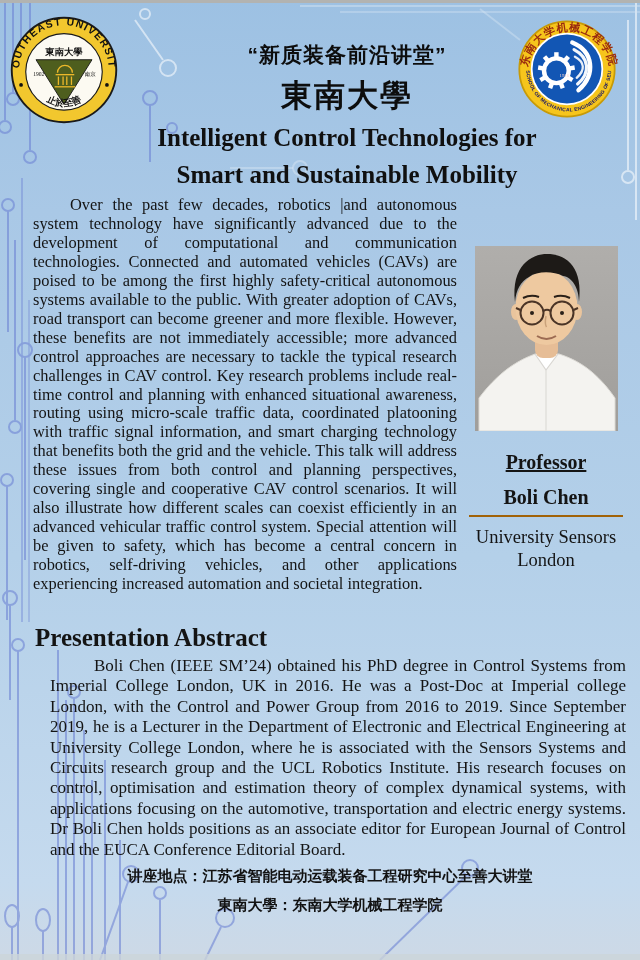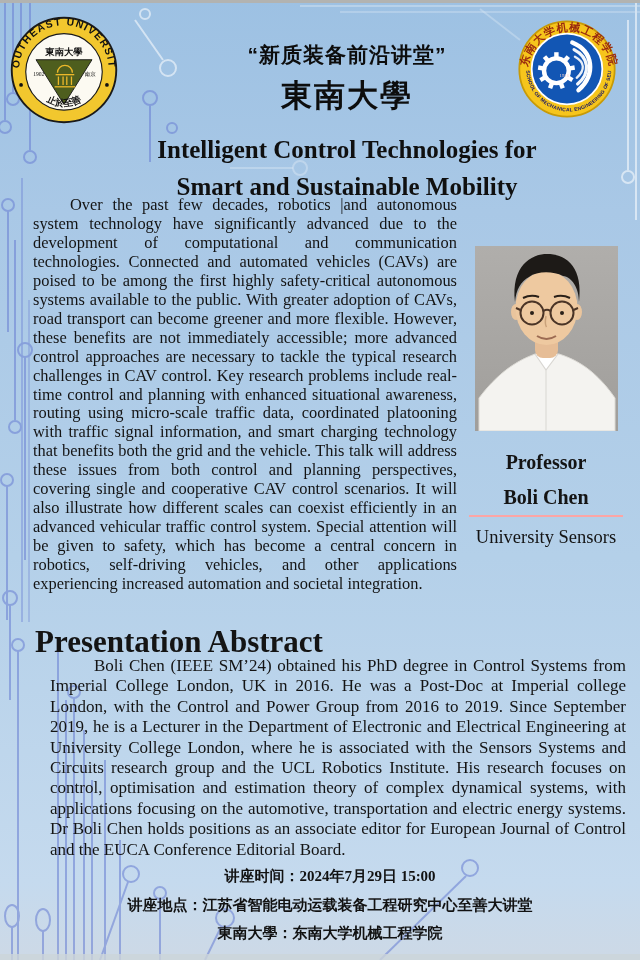--- a/index.html
+++ b/index.html
@@ -15,34 +15,34 @@
   .bottom-strip { position:absolute; bottom:0; left:0; right:0; height:6px; background:#ccd5da; opacity:.8; z-index:3; }
   .bg-circuit { position:absolute; top:0; left:0; z-index:0; }
   .content { position:absolute; top:0; left:0; width:640px; height:960px; z-index:1; }
 
   .seu-logo  { position:absolute; left:8px;  top:14px; width:112px; height:112px; }
   .mech-logo { position:absolute; left:514px; top:16px; width:106px; height:106px; }
 
   .titles { position:absolute; left:130px; top:34px; width:434px; text-align:center; }
   .title-cn-1 { font-family:"Liberation Sans", sans-serif; font-weight:700; font-size:21px; line-height:42px; letter-spacing:1px; white-space:nowrap; color:#0d0d0d; }
   .title-cn-2 { font-family:"Liberation Sans", sans-serif; font-weight:700; font-size:31px; line-height:40px; letter-spacing:2px; white-space:nowrap; color:#0d0d0d; }
-  .title-en { font-weight:700; font-size:25px; line-height:30px; white-space:nowrap; margin-top:19px; color:#101010; }
+  .title-en { font-weight:700; font-size:25px; line-height:30px; white-space:nowrap; margin-top:7px; color:#101010; }
   .title-en + .title-en { margin-top:7px; }
 
   .bio-heading { position:absolute; left:37px; top:181px; font-size:25px; font-weight:700; }
   .bio-row { position:absolute; left:33px; top:196px; width:590px; display:flex; }
   .bio-text { width:424px; text-align:justify; font-size:16.4px; line-height:18.95px; text-indent:37px; }
   .right-col { width:154px; margin-left:12px; padding-top:50px; text-align:center; }
   .photo { width:143px; height:185px; margin:0 auto; display:block; }
-  .speaker-title { font-size:20px; font-weight:700; margin-top:20px; }
-  .speaker-name-wrap { border-bottom:2px solid #fca5a5; padding-bottom:6px; margin-top:12px; }
+  .speaker-title { font-size:20px; font-weight:700; margin-top:20px;text-decoration:underline; }
+  .speaker-name-wrap { border-bottom:2px solid #a16207; padding-bottom:6px; margin-top:12px; }
   .speaker-name { font-size:20px; font-weight:700; }
   .affiliation { font-size:18.5px; line-height:23px; margin-top:9px; }
 
-  .abstract-heading { position:absolute; left:35px; top:624px; font-size:31px; font-weight:700; }
+  .abstract-heading { position:absolute; left:35px; top:624px; font-size:25px; font-weight:700; }
   .abstract-text { position:absolute; left:50px; top:656px; width:576px; text-align:justify; font-size:17px; line-height:20.4px; text-indent:44px; }
 
   .footer { position:absolute; left:20px; right:0; top:862px; text-align:center; }
   .footer-line { font-size:15px; font-weight:700; line-height:28.5px; color:#121212; }
 
   svg text { user-select:none; }
 </style>
 </head>
 <body>
 
@@ -223,28 +223,28 @@
           <path d="M71,70 Q69.5,78 71.5,81" stroke="#caa27a" stroke-width="1.5" fill="none"></path>
           <path d="M62,90 Q71.5,96 81,90" stroke="#9c6b52" stroke-width="2" fill="none"></path>
         </g>
       </svg>
       <div class="speaker-title">Professor</div>
       <div class="speaker-name-wrap">
         <div class="speaker-name">Boli Chen</div>
       </div>
       <div class="affiliation">
         <div>University Sensors</div>
+        <div>London</div>
       </div>
     </aside>
   </div>
 
   <h2 class="abstract-heading">Presentation Abstract</h2>
   <p class="abstract-text">Boli Chen (IEEE SM’24) obtained his PhD degree in Control Systems from Imperial College London, UK in 2016. He was a Post-Doc at Imperial college London, with the Control and Power Group from 2016 to 2019. Since September 2019, he is a Lecturer in the Department of Electronic and Electrical Engineering at University College London, where he is associated with the Sensors Systems and Circuits research group and the UCL Robotics Institute. His research focuses on control, optimisation and estimation theory of complex dynamical systems, with applications focusing on the automotive, transportation and electric energy systems. Dr Boli Chen holds positions as an associate editor for European Journal of Control and the EUCA Conference Editorial Board.</p>
 
   <div class="footer">
-    <div class="footer-line">讲座时间：2024年7月29日 15:00</div>
     <div class="footer-line">讲座地点：江苏省智能电动运载装备工程研究中心至善大讲堂</div>
     <div class="footer-line">東南大學：东南大学机械工程学院</div>
   </div>
 
 </div>
 
 <div class="bottom-strip"></div>
 
 </body></html>

